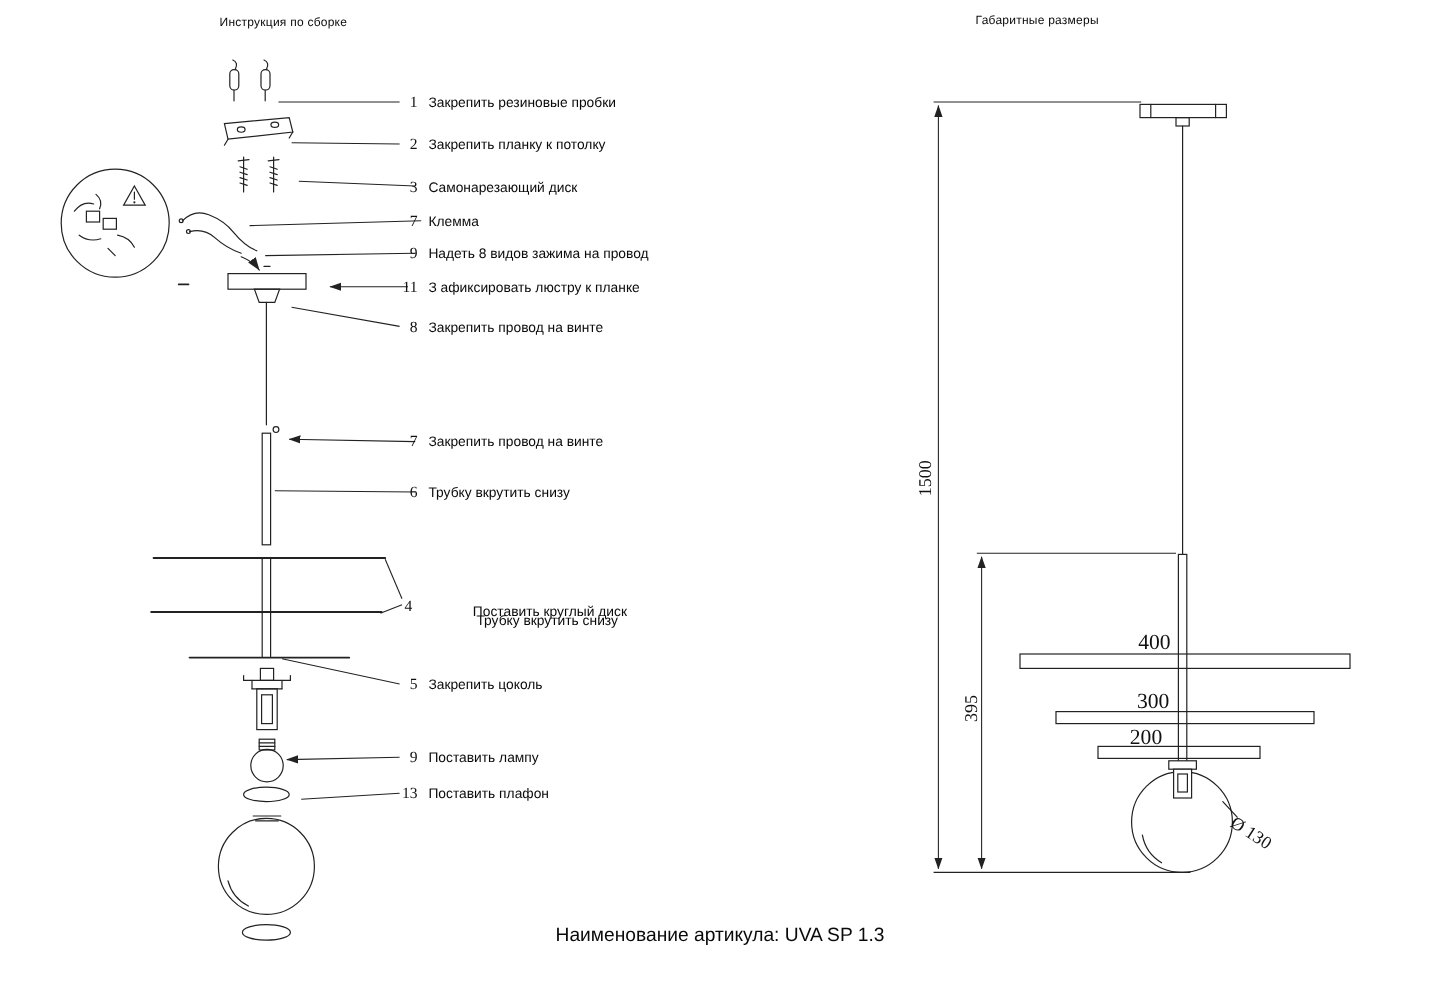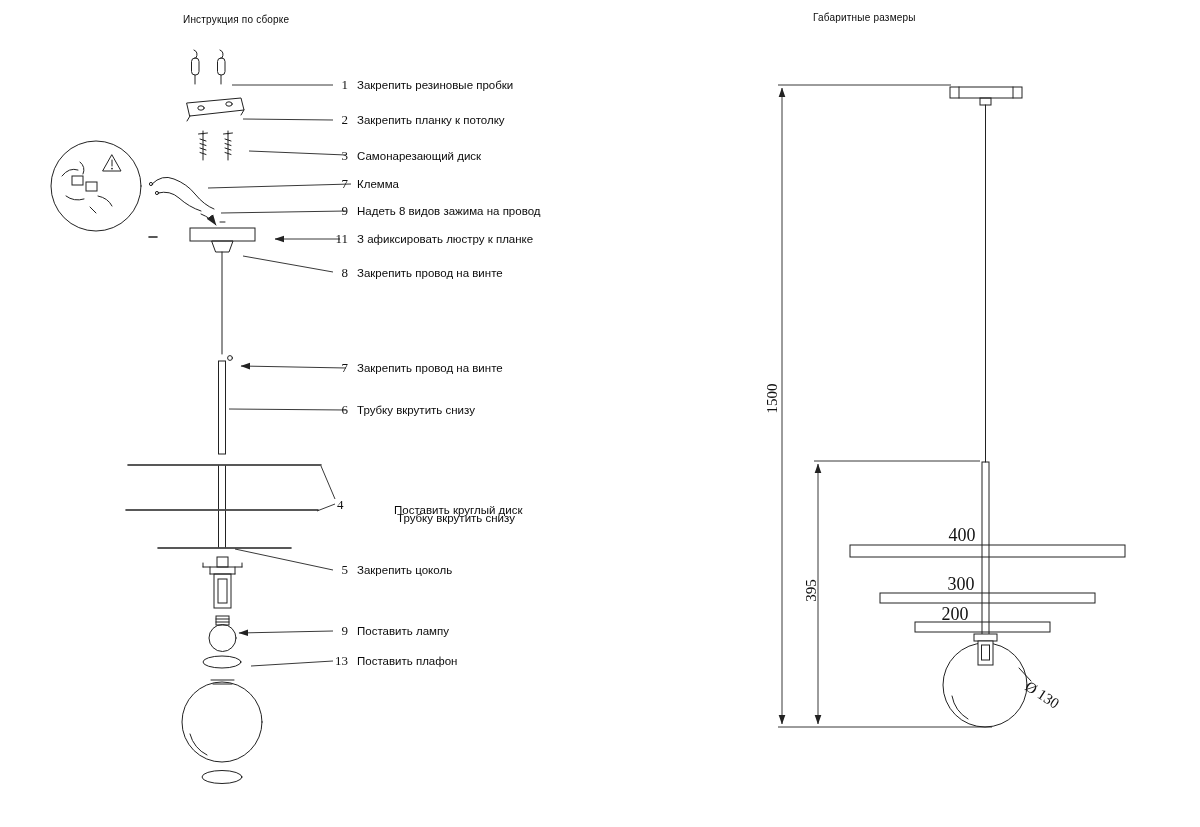--- a/index.html
+++ b/index.html
@@ -258,14 +258,15 @@
     <span class="txt">Поставить плафон</span>
   </div>
 
   <div class="dim-label small rot" style="left:742px;top:390px;width:60px">1500</div>
   <div class="dim-label small rot" style="left:786px;top:582px;width:50px">395</div>
   <div class="dim-label" style="left:907px;top:525px;width:110px">400</div>
   <div class="dim-label" style="left:911px;top:574px;width:100px">300</div>
   <div class="dim-label" style="left:905px;top:604px;width:100px">200</div>
   <div class="dim-label small" style="left:1031px;top:678px;transform:rotate(33deg);transform-origin:0 0">Ø 130</div>
 
+  <div class="footer" style="top:771px">Наименование артикула: UVA SP 1.3</div>
 
 </div>
 
 </body></html>

